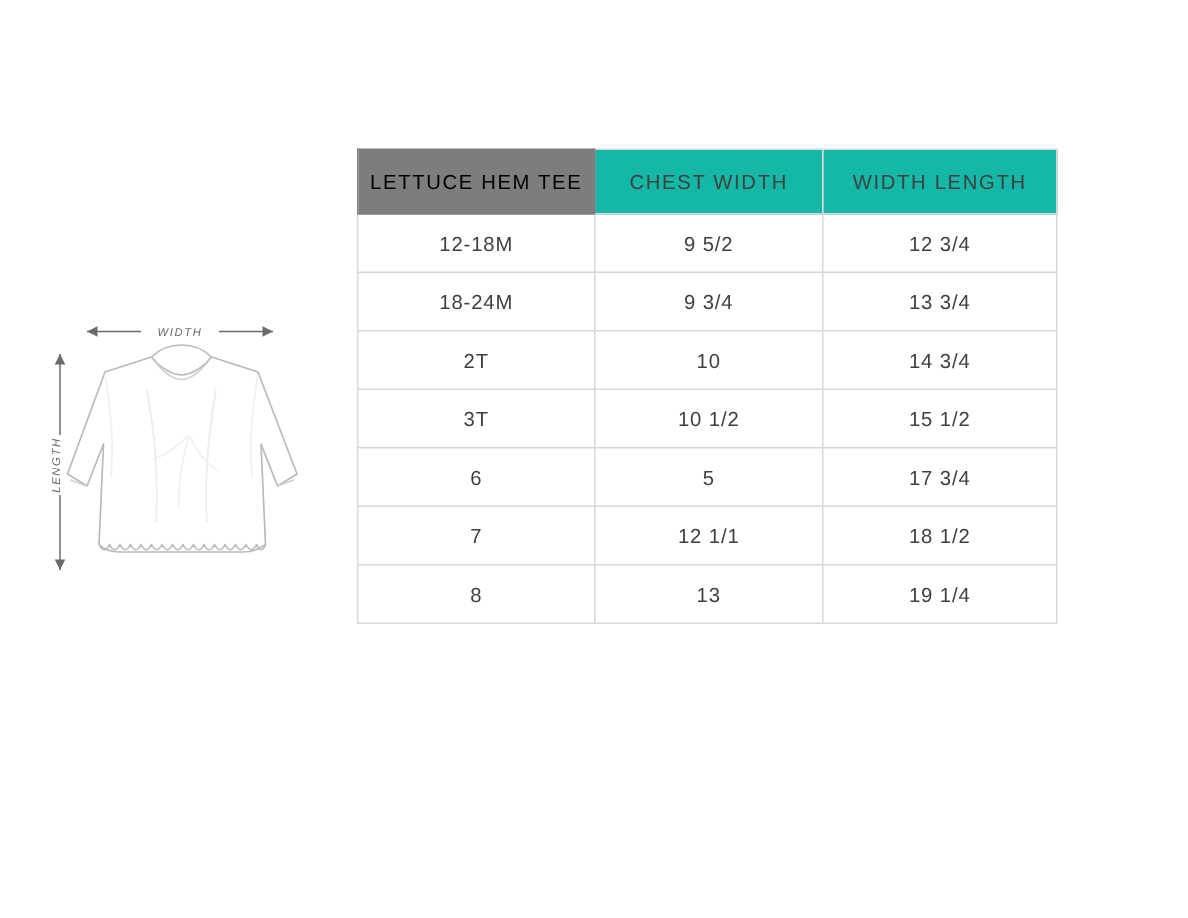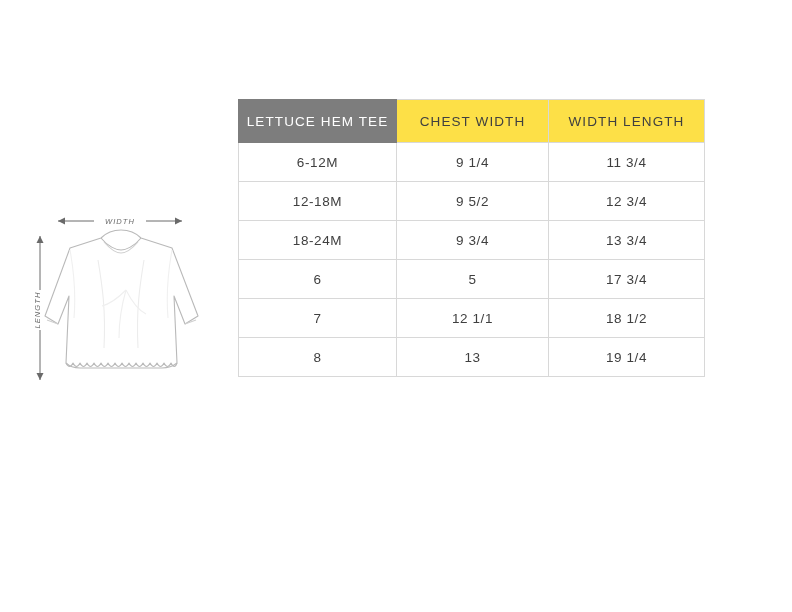--- a/index.html
+++ b/index.html
@@ -58,27 +58,27 @@
   .size-table td {
     border: 1px solid #d8d8d8;
     text-align: center;
     vertical-align: middle;
     font-weight: normal;
   }
 
   .size-table thead th {
     height: 40px;
     background: #7d7d7d;
-    color: #ffffff;
+    color: #000000;
     font-size: 13.5px;
     letter-spacing: 1.1px;
     border-color: #7d7d7d;
   }
   .size-table thead th.hdr-light {
-    background: #fde047;
+    background: #14b8a6;
     color: #404040;
     border-color: #d8d8d8;
   }
 
   .size-table tbody td {
     height: 36px;
     font-size: 13.5px;
     letter-spacing: 0.6px;
     color: #3f3f3f;
   }
@@ -143,33 +143,38 @@
     </colgroup>
     <thead>
       <tr>
         <th>LETTUCE HEM TEE</th>
         <th class="hdr-light">CHEST WIDTH</th>
         <th class="hdr-light">WIDTH LENGTH</th>
       </tr>
     </thead>
     <tbody>
       <tr>
-        <td>6-12M</td>
-        <td>9 1/4</td>
-        <td>11 3/4</td>
-      </tr>
-      <tr>
         <td>12-18M</td>
         <td>9 5/2</td>
         <td>12 3/4</td>
       </tr>
       <tr>
         <td>18-24M</td>
         <td>9 3/4</td>
         <td>13 3/4</td>
+      </tr>
+      <tr>
+        <td>2T</td>
+        <td>10</td>
+        <td>14 3/4</td>
+      </tr>
+      <tr>
+        <td>3T</td>
+        <td>10 1/2</td>
+        <td>15 1/2</td>
       </tr>
       <tr>
         <td>6</td>
         <td>5</td>
         <td>17 3/4</td>
       </tr>
       <tr>
         <td>7</td>
         <td>12 1/1</td>
         <td>18 1/2</td>

